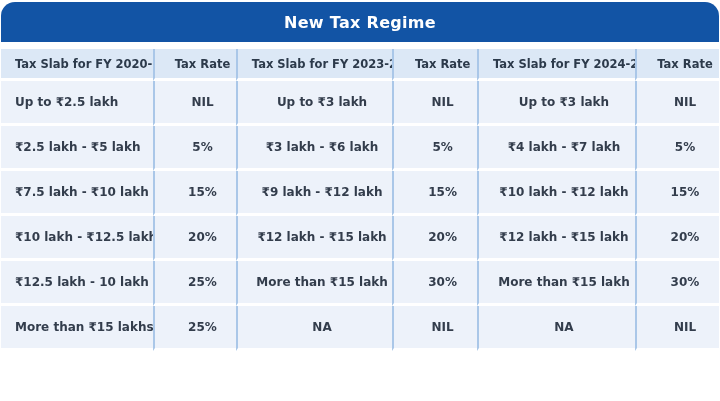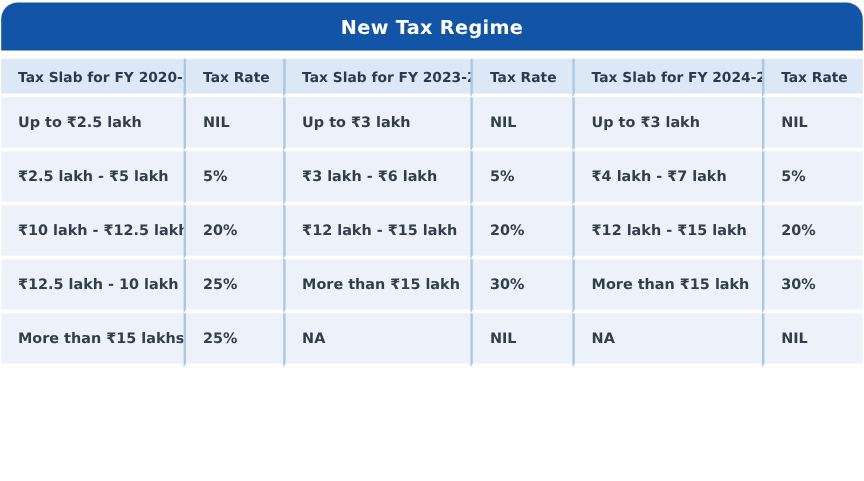--- a/index.html
+++ b/index.html
@@ -54,20 +54,21 @@
     color: #2c3a4b;
   }
   td {
     height: 42px;
     background: #edf2fa;
     font-size: 12px;
     font-weight: 700;
   }
   th + th, td + td {
     border-left: 2px solid #aac7e8;
+    text-align: center;
   }
 </style>
 </head>
 <body>
 
 <div class="card">
   <div class="banner">
     <span class="banner-title">New Tax Regime</span>
   </div>
   <table class="tax-table">
@@ -100,20 +101,28 @@
         </tr>
         <tr>
           <td>₹2.5 lakh - ₹5 lakh</td>
           <td>5%</td>
           <td>₹3 lakh - ₹6 lakh</td>
           <td>5%</td>
           <td>₹4 lakh - ₹7 lakh</td>
           <td>5%</td>
         </tr>
         <tr>
+          <td>₹7.5 lakh - ₹10 lakh</td>
+          <td>15%</td>
+          <td>₹9 lakh - ₹12 lakh</td>
+          <td>15%</td>
+          <td>₹10 lakh - ₹12 lakh</td>
+          <td>15%</td>
+        </tr>
+        <tr>
           <td>₹10 lakh - ₹12.5 lakh</td>
           <td>20%</td>
           <td>₹12 lakh - ₹15 lakh</td>
           <td>20%</td>
           <td>₹12 lakh - ₹15 lakh</td>
           <td>20%</td>
         </tr>
         <tr>
           <td>₹12.5 lakh - 10 lakh</td>
           <td>25%</td>

